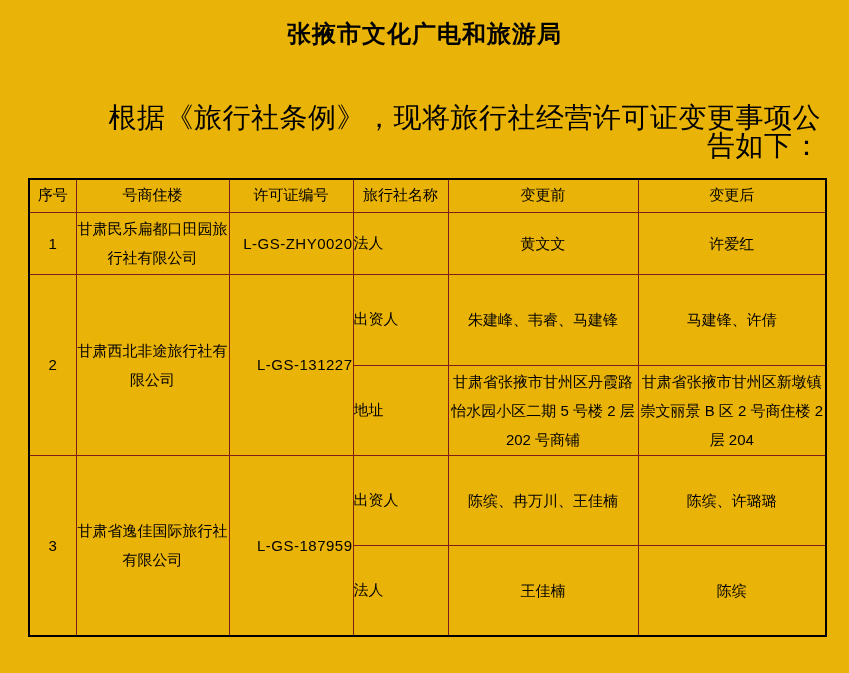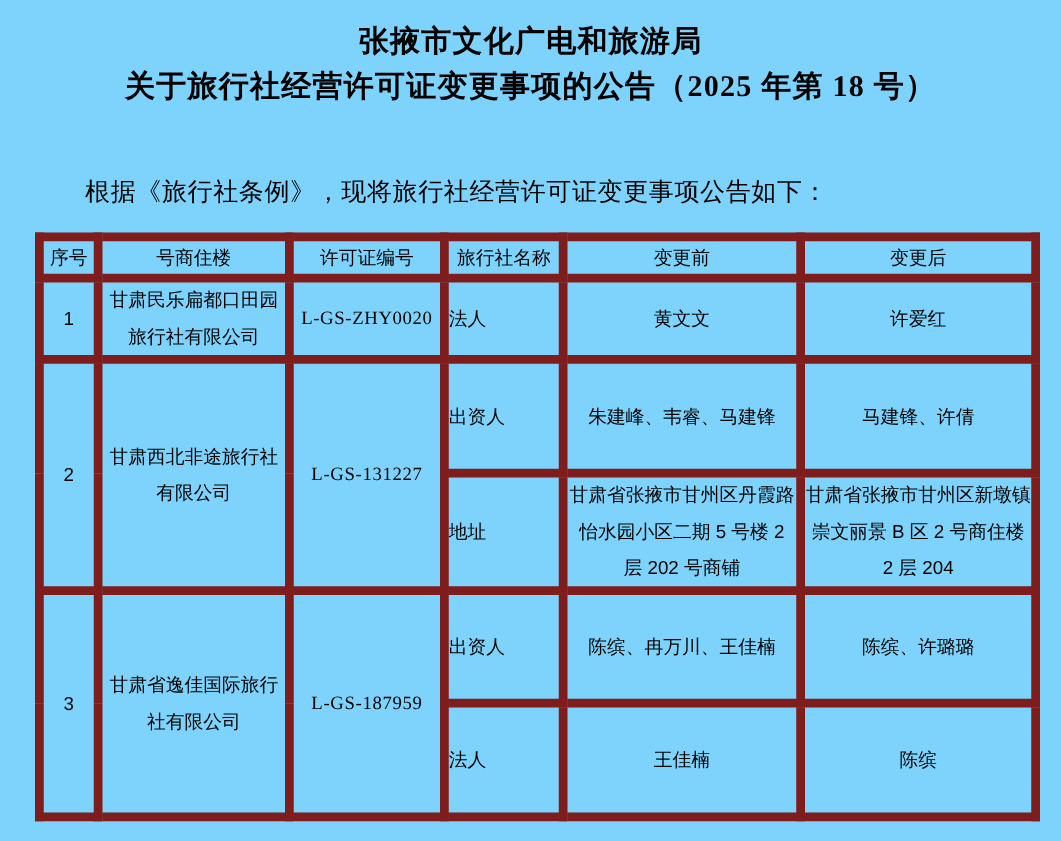--- a/index.html
+++ b/index.html
@@ -9,48 +9,49 @@
     width: 849px;
     height: 673px;
     overflow: hidden;
     font-family: "Liberation Serif", "DejaVu Serif", serif;
     color: #000000;
   }
   .page {
     width: 849px;
     height: 673px;
     position: relative;
-    background: #7dd3fc;
+    background: #eab308;
   }
   .doc-title {
     padding-top: 16px;
     text-align: center;
     font-weight: bold;
     font-size: 24px;
     line-height: 36px;
     letter-spacing: 1px;
   }
   .intro {
     margin: 52px 28px 0 28px;
-    font-size: 20px;
+    font-size: 28px;
     line-height: 28px;
     text-indent: 2em;
     letter-spacing: 0.5px;
+    text-align: right;
   }
   table.change-table {
     margin: 18px 0 0 28px;
     width: 797px;
     table-layout: fixed;
     border-collapse: collapse;
     border: 2px solid #000000;
     font-family: "Liberation Sans", "DejaVu Sans", sans-serif;
   }
   table.change-table th,
   table.change-table td {
-    border: 7px solid #7f1d1d;
+    border: 1px solid #7f1d1d;
     vertical-align: middle;
     font-weight: normal;
     font-size: 15px;
     padding: 0;
     overflow: hidden;
   }
   col.c-seq    { width: 47px; }
   col.c-name   { width: 153px; }
   col.c-lic    { width: 124px; }
   col.c-item   { width: 95px; }
@@ -71,24 +72,23 @@
   td.cell-seq {
     text-align: center;
   }
   td.cell-name {
     text-align: center;
     padding-left: 12px;
     padding-right: 1px;
     line-height: 29px;
   }
   td.cell-lic {
-    text-align: center;
+    text-align: right;
     padding-left: 10px;
     letter-spacing: 0.5px;
-    font-family: Liberation Serif, serif;
   }
   td.cell-item {
     text-align: left;
     padding-left: 15px;
     margin-top: 48px;
   }
   td.cell-text {
     text-align: center;
     padding-left: 12px;
     padding-right: 1px;
@@ -96,21 +96,20 @@
     line-height: 29px;
   }
 </style>
 </head>
 <body>
 
 <div class="page">
 
   <div class="doc-title">
     <div>张掖市文化广电和旅游局</div>
-    <div>关于旅行社经营许可证变更事项的公告（2025 年第 18 号）</div>
   </div>
 
   <p class="intro">根据《旅行社条例》，现将旅行社经营许可证变更事项公告如下：</p>
 
   <table class="change-table">
     <colgroup>
       <col class="c-seq">
         <col class="c-name">
         <col class="c-lic">
       <col class="c-item">

